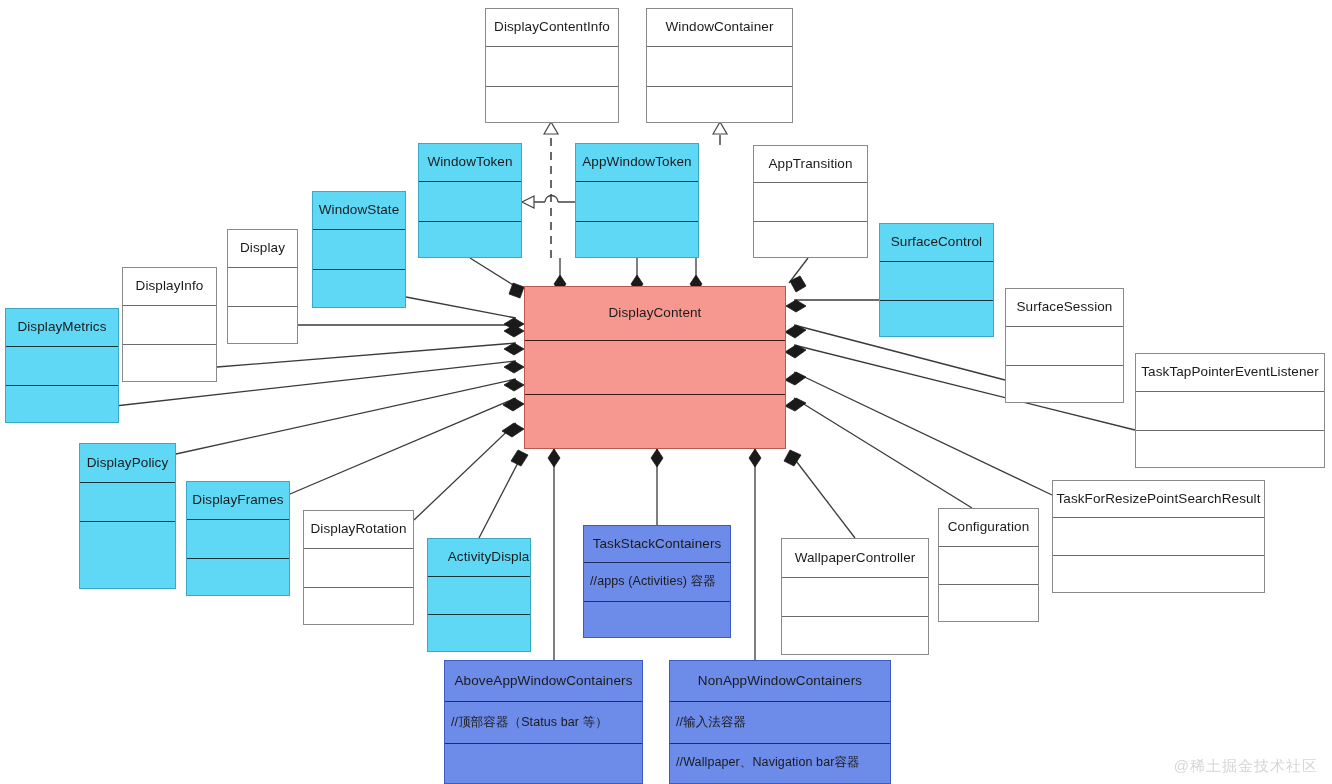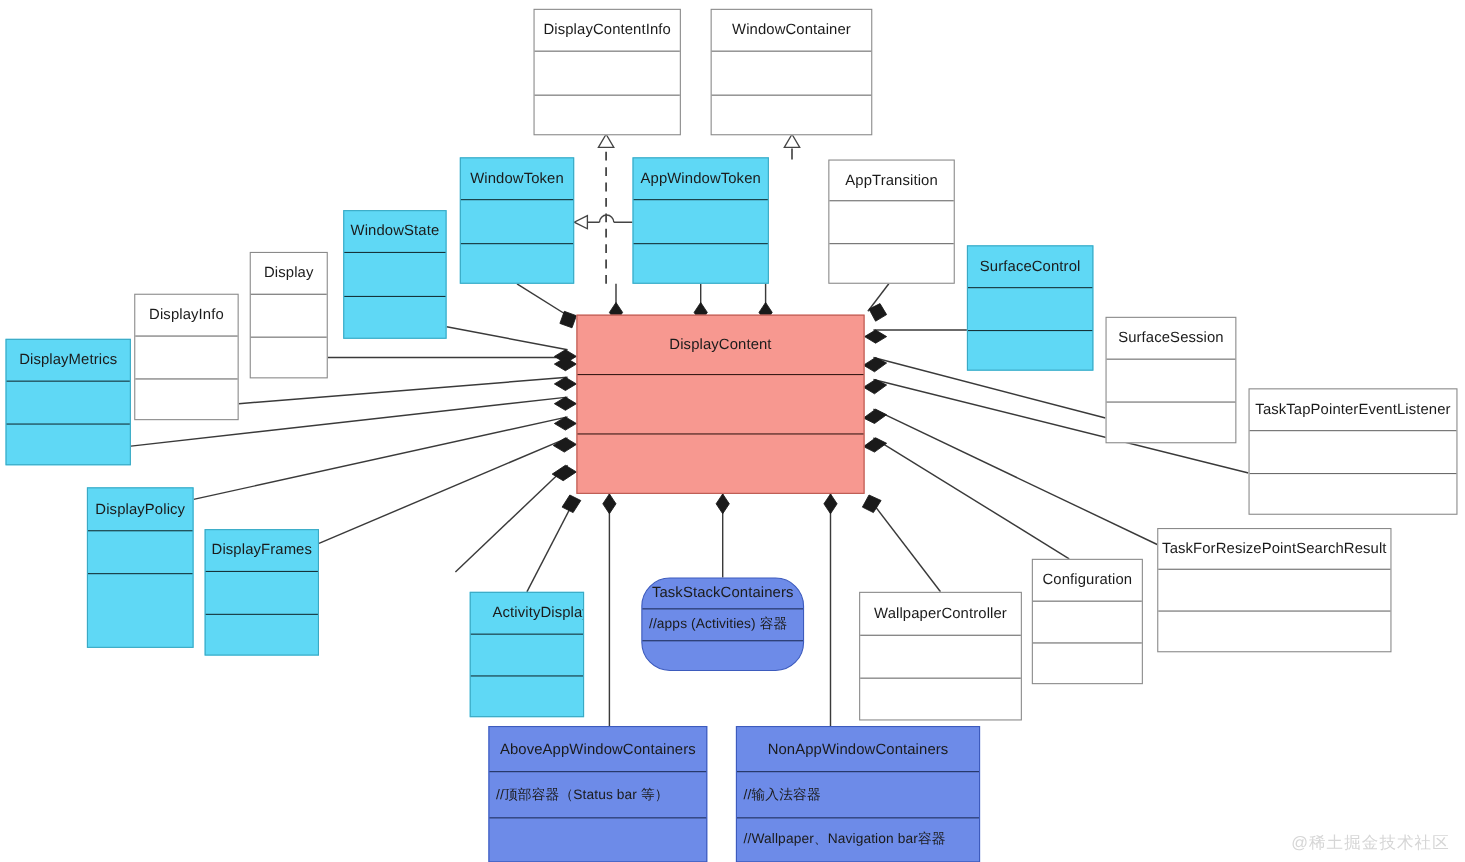--- a/index.html
+++ b/index.html
@@ -305,28 +305,35 @@
       <div class="row body empty" style="height: 39px;"></div>
       <div class="row body empty" style="height: 38px;"></div>
     </div>
     <div class="node white" style="left: 1052px; top: 480px; width: 213px; height: 113px;">
       <div class="row title" style="height: 37px;">
         <span class="label">TaskForResizePointSearchResult</span>
       </div>
       <div class="row body empty" style="height: 38px;"></div>
       <div class="row body empty" style="height: 38px;"></div>
     </div>
+    <div class="node white" style="left: 303px; top: 510px; width: 111px; height: 115px;">
+      <div class="row title" style="height: 38px;">
+        <span class="label">DisplayRotation</span>
+      </div>
+      <div class="row body empty" style="height: 39px;"></div>
+      <div class="row body empty" style="height: 38px;"></div>
+    </div>
     <div class="node white" style="left: 938px; top: 508px; width: 101px; height: 114px;">
       <div class="row title" style="height: 38px;">
         <span class="label">Configuration</span>
       </div>
       <div class="row body empty" style="height: 38px;"></div>
       <div class="row body empty" style="height: 38px;"></div>
     </div>
-    <div class="node blue" style="left: 583px; top: 525px; width: 148px; height: 85px; border-radius: 26px;">
+    <div class="node blue" style="left: 583px; top: 525px; width: 148px; height: 113px;">
       <div class="row title" style="height: 37px;">
         <span class="label">TaskStackContainers</span>
       </div>
       <div class="row body" style="height: 39px;">
         <span class="label note">//apps (Activities) 容器</span>
       </div>
       <div class="row body empty" style="height: 37px;"></div>
     </div>
     <div class="node cyan" style="left: 427px; top: 538px; width: 104px; height: 114px;">
       <div class="row title" style="height: 38px; padding-left: 32px;">

